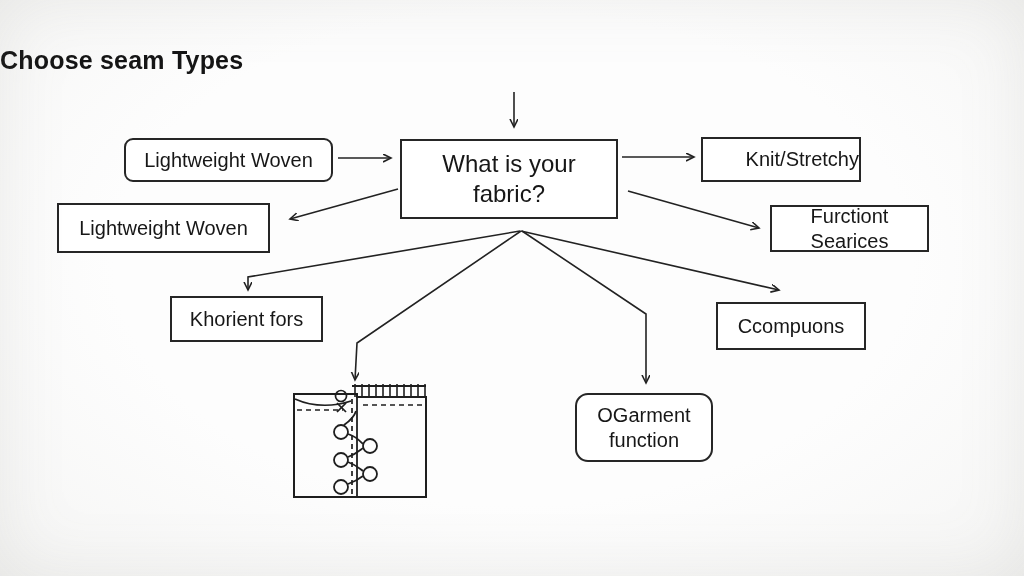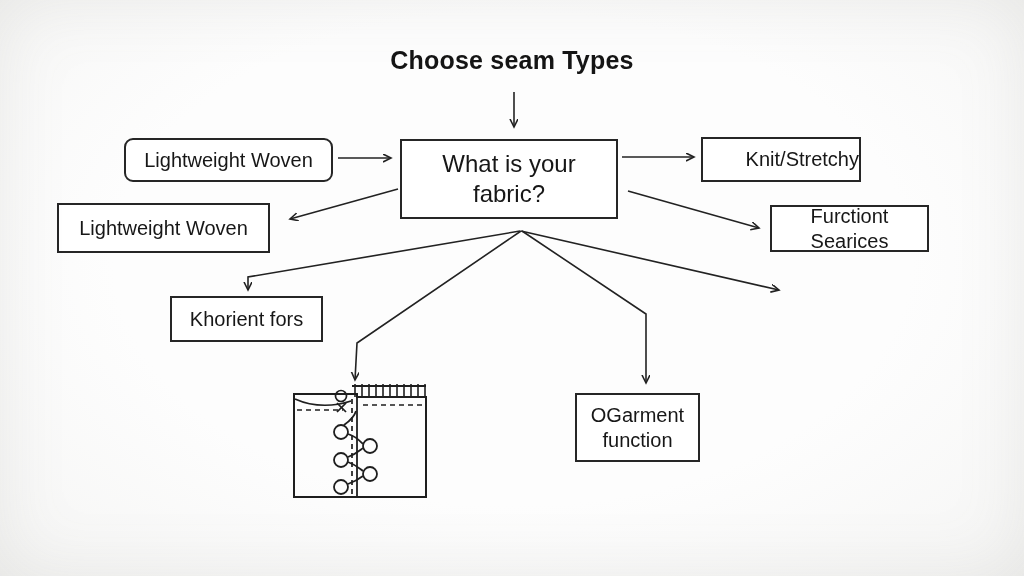--- a/index.html
+++ b/index.html
@@ -11,21 +11,21 @@
     overflow:hidden;
     font-family:"Liberation Sans", sans-serif;
     color:#1c1c1c;
   }
   .vignette{
     position:absolute;inset:0;pointer-events:none;
     box-shadow:inset 0 0 70px rgba(120,120,115,0.12);
   }
   .title{
     position:absolute;left:0;right:0;top:46px;
-    text-align:center;
+    text-align:left;
     font-size:25px;font-weight:700;letter-spacing:0.2px;
     color:#151515;
   }
   .node{
     position:absolute;
     border:2px solid #262626;
     background:rgba(255,255,255,0.85);
     display:flex;align-items:center;justify-content:center;
     text-align:center;
     font-size:20px;font-weight:500;color:#171717;
@@ -34,21 +34,21 @@
   }
   .node .lbl{display:block;}
   .node-central{left:400px;top:139px;width:218px;height:80px;font-size:24px;}
   .node-central .lbl{max-width:160px;}
   .node-lightweight{left:124px;top:138px;width:209px;height:44px;border-radius:9px;}
   .node-heavyweight{left:57px;top:203px;width:213px;height:50px;}
   .node-knit{left:701px;top:137px;width:160px;height:45px;justify-content:flex-end;}
   .node-functions{left:770px;top:205px;width:159px;height:47px;}
   .node-khorient{left:170px;top:296px;width:153px;height:46px;}
   .node-components{left:716px;top:302px;width:150px;height:48px;}
-  .node-garment{left:575px;top:393px;width:125px;height:69px;}
+  .node-garment{left:575px;top:393px;width:138px;height:69px;border-radius:13px;}
   .node-garment .lbl{max-width:112px;}
   svg.overlay{position:absolute;left:0;top:0;pointer-events:none;}
 </style>
 </head>
 <body>
 
 <div class="canvas">
 
   <svg class="overlay" width="1024" height="576" viewBox="0 0 1024 576">
     <defs>
@@ -131,19 +131,22 @@
   </div>
 
   <div class="node node-functions">
     <span class="lbl">Furctiont Searices</span>
   </div>
 
   <div class="node node-khorient">
     <span class="lbl">Khorient fors</span>
   </div>
 
+  <div class="node node-components">
+    <span class="lbl">Ccompuons</span>
+  </div>
 
   <div class="node node-garment">
     <span class="lbl">OGarment function</span>
   </div>
 
   <div class="vignette"></div>
 </div>
 
 </body></html>

